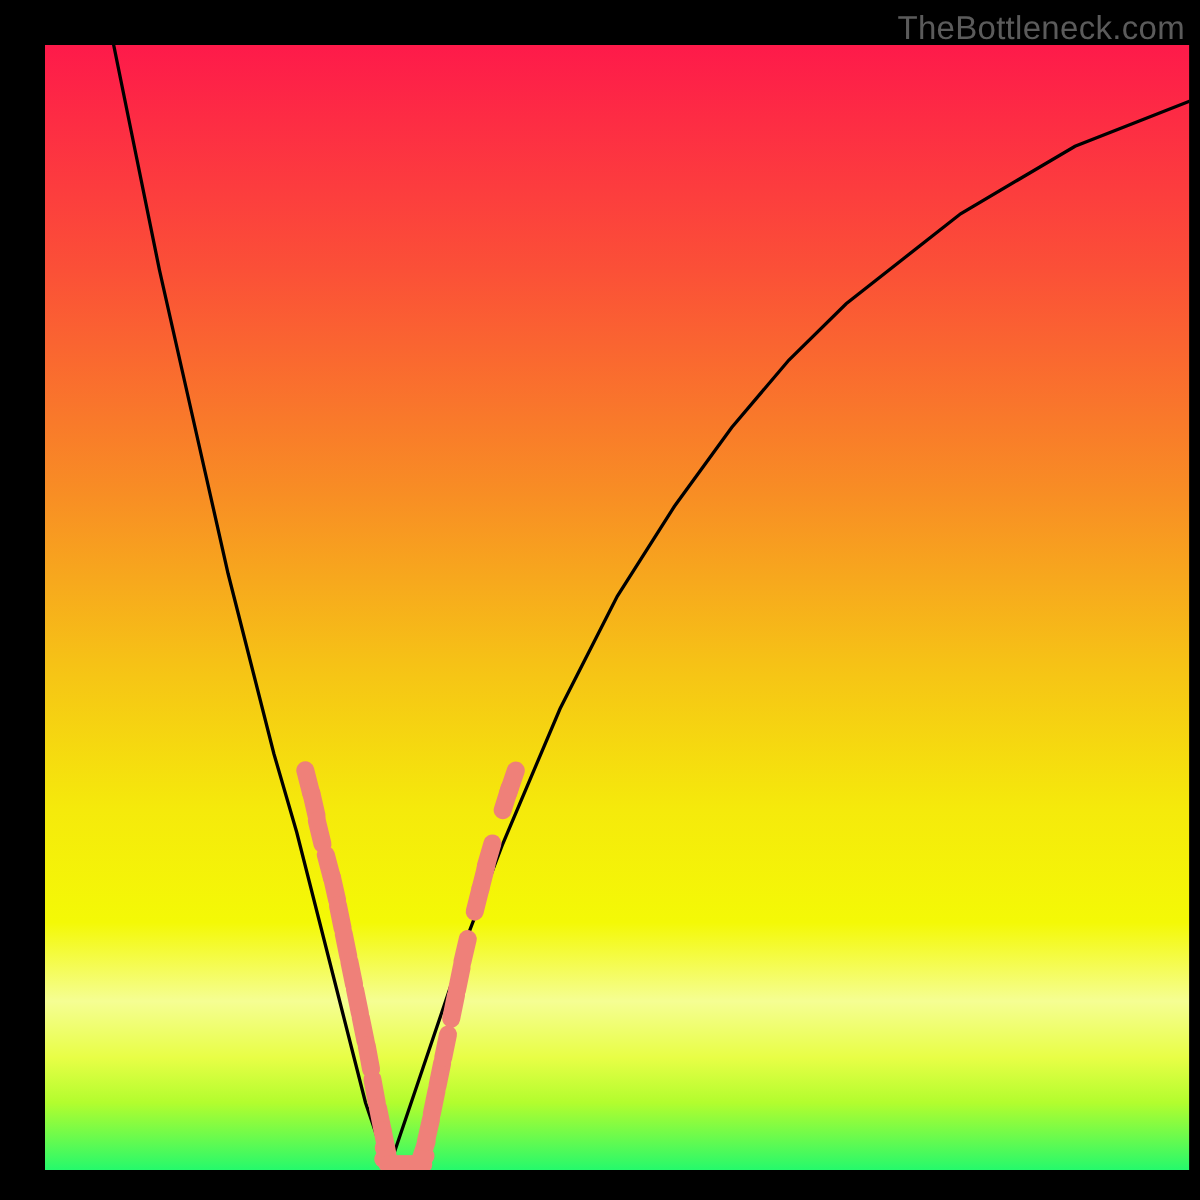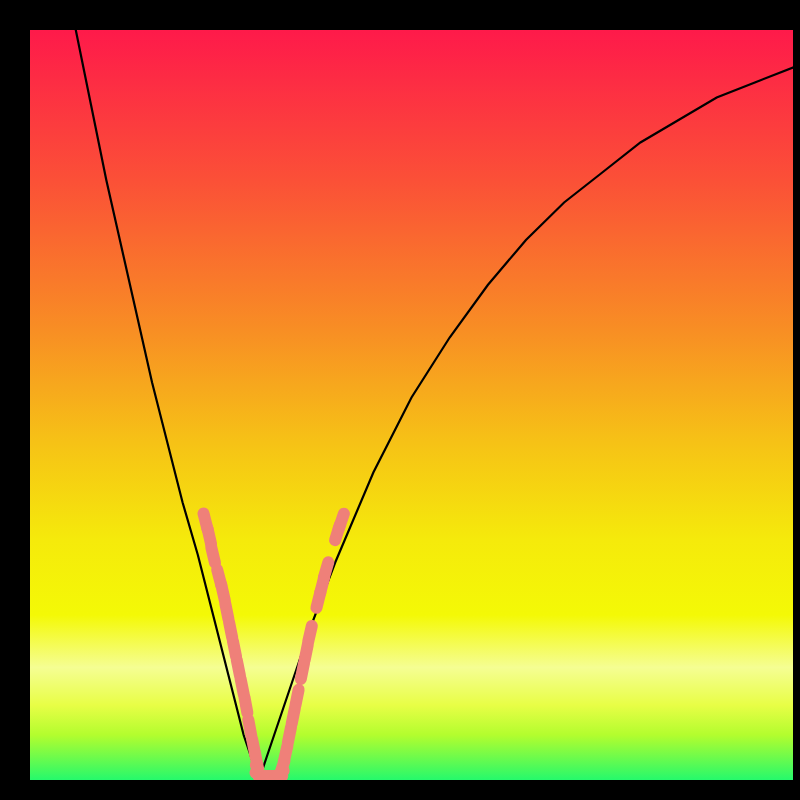--- a/index.html
+++ b/index.html
@@ -47,20 +47,21 @@
     color: #5b5b5b;
     font-size: 22px;
     font-weight: 500;
     letter-spacing: 0.2px;
   }
 </style>
 </head>
 <body>
 
 <div class="container">
+  <div class="watermark">TheBottleneck.com</div>
   <div class="plot-area">
     <svg class="gradient" viewBox="0 0 763 750" preserveAspectRatio="none">
       <defs>
         <linearGradient id="bg-grad" x1="0" y1="0" x2="0" y2="1">
             <stop offset="0.00%" stop-color="#fe1a4a"></stop>
             <stop offset="20.00%" stop-color="#fb5037"></stop>
             <stop offset="40.00%" stop-color="#f88e24"></stop>
             <stop offset="55.00%" stop-color="#f6c216"></stop>
             <stop offset="68.00%" stop-color="#f5ea0b"></stop>
             <stop offset="78.00%" stop-color="#f4f906"></stop>

